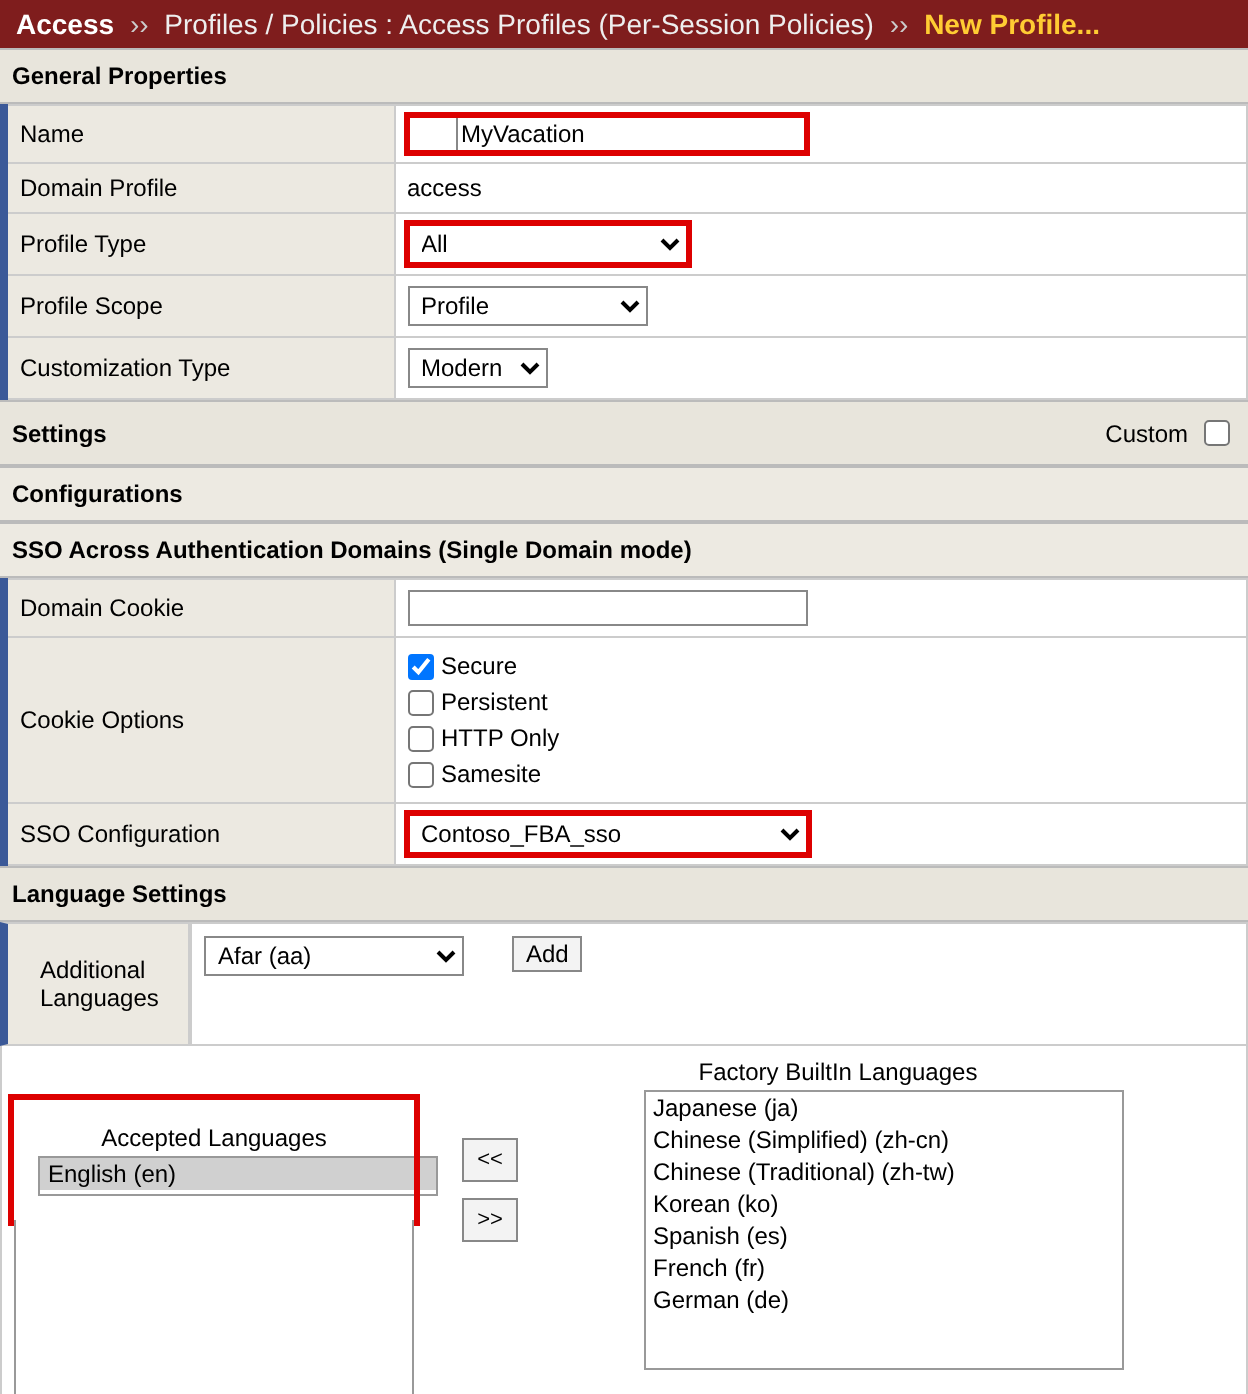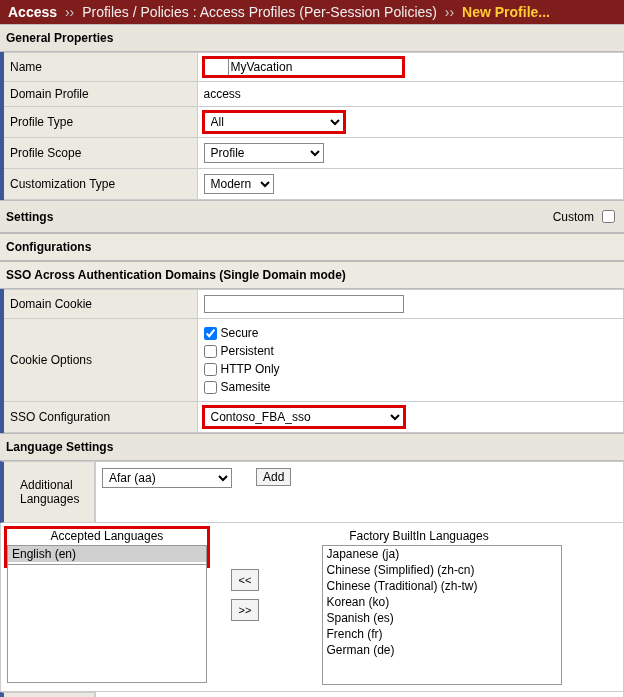--- a/index.html
+++ b/index.html
@@ -127,21 +127,22 @@
     background: #f3f3f3;
     padding: 1px 6px;
     font-size: 12px;
     cursor: pointer;
   }
   .addl-select { width: 130px; }
   .default-select { width: 100px; }
   .accepted-hl {
     outline: 3px solid #d00;
     outline-offset: 0;
-    padding: 0;
+    padding: 12px;
+    margin-top: 21px;
   }
 </style>
 </head>
 <body>
 
 <div class="breadcrumb">
   <span class="seg strong">Access</span>
   <span class="sep">››</span>
   <span class="seg">Profiles / Policies : Access Profiles (Per-Session Policies)</span>
   <span class="sep">››</span>

